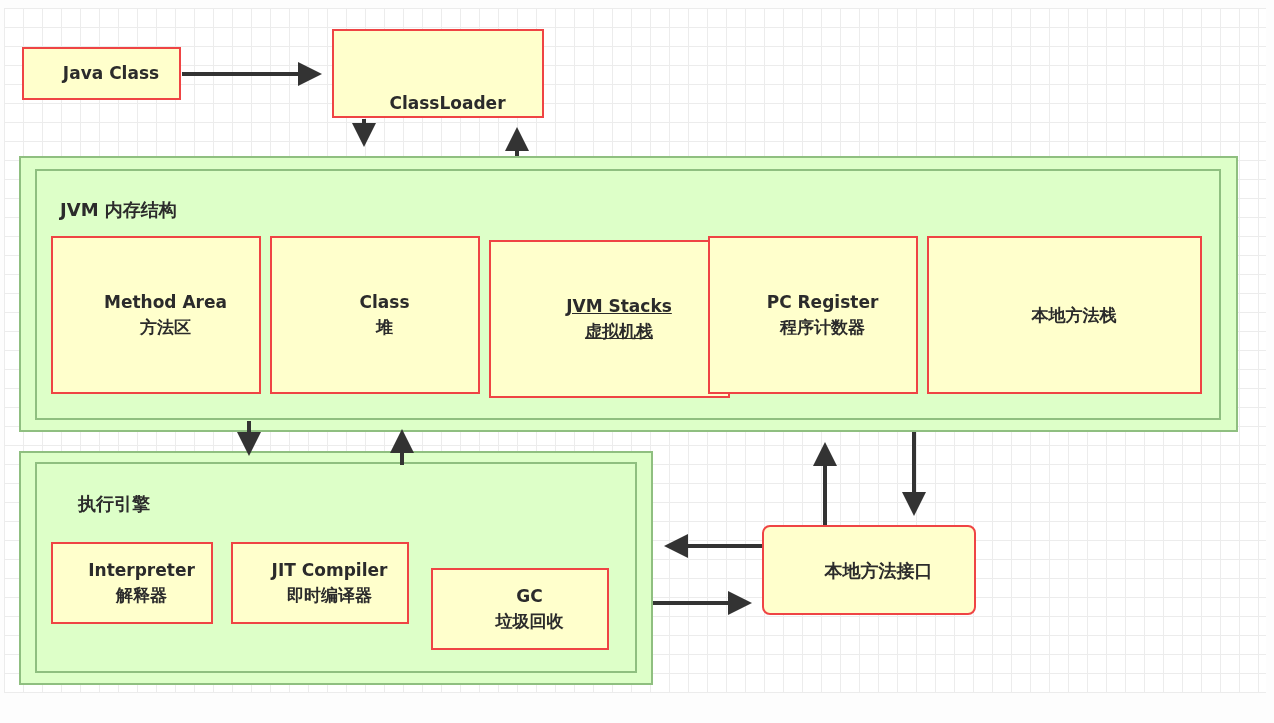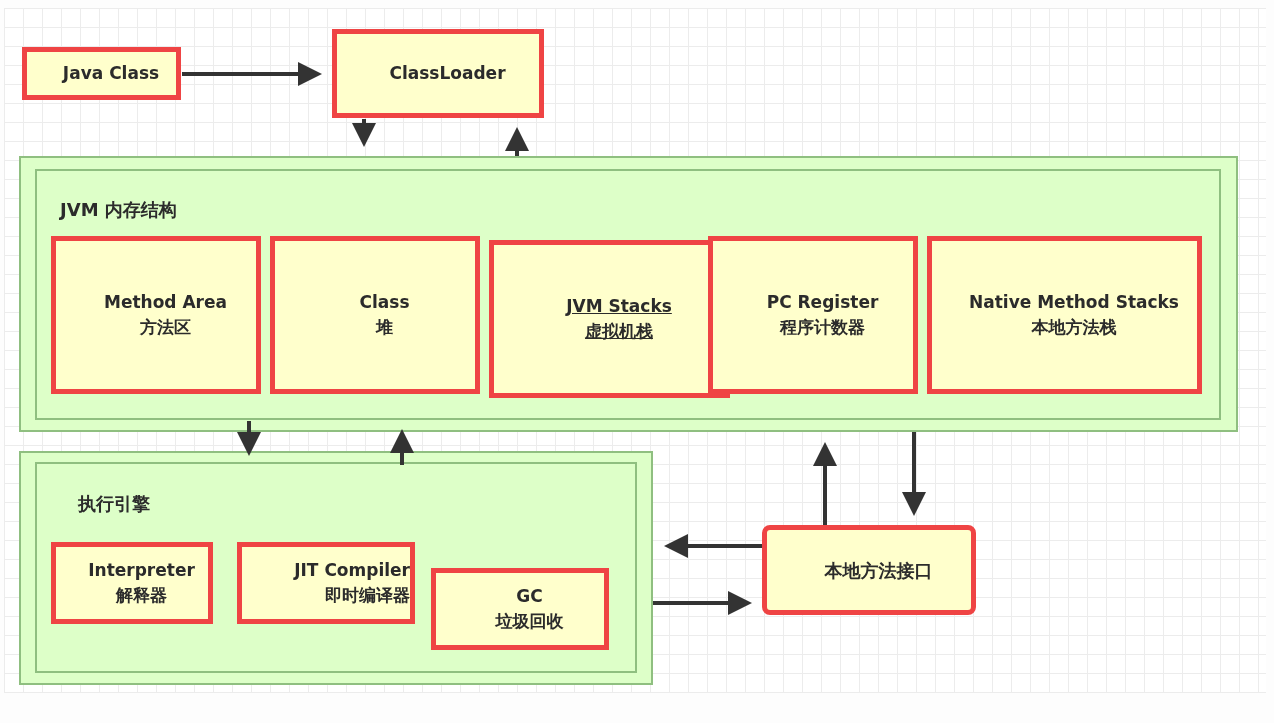--- a/index.html
+++ b/index.html
@@ -4,37 +4,37 @@
 <style>
   html,body{margin:0;padding:0;}
   body{width:1274px;height:723px;position:relative;overflow:hidden;background:#fdfdfd;
        font-family:"DejaVu Sans","Liberation Sans",sans-serif;color:#2b2b2b;}
   .grid{position:absolute;left:4px;top:8px;width:1262px;height:685px;
         background-color:#ffffff;
         background-image:
           linear-gradient(to right,#ececec 1px,transparent 1px),
           linear-gradient(to bottom,#ececec 1px,transparent 1px);
         background-size:19px 19px;}
-  .box{position:absolute;box-sizing:border-box;background:#ffffcc;border:5px solid #ef4444;
+  .box{position:absolute;box-sizing:border-box;background:#ffffcc;border:2px solid #ef4444;
        display:flex;flex-direction:column;align-items:center;justify-content:center;
        font-weight:bold;font-size:17px;line-height:25px;text-align:center;padding-left:19px;}
   .outer{position:absolute;box-sizing:border-box;background:#ddffc8;border:2px solid #8fbf80;}
   .inner{position:absolute;box-sizing:border-box;border:2px solid #8fbf80;background:#ddffc8;}
   .group-title{position:absolute;font-weight:bold;font-size:18px;}
   svg.arrows{position:absolute;left:0;top:0;}
 </style>
 </head>
 <body>
 
 <div class="grid"></div>
 
 <div class="box" style="left:22px;top:47px;width:159px;height:53px;">
   <span>Java Class</span>
 </div>
-<div class="box" style="left:332px;top:29px;width:212px;height:89px;">
+<div class="box" style="left:332px;top:29px;width:212px;height:89px;justify-content:flex-end;">
   <span>ClassLoader</span>
 </div>
 
 <div class="outer" style="left:19px;top:156px;width:1219px;height:276px;"></div>
 <div class="inner" style="left:35px;top:169px;width:1186px;height:251px;"></div>
 <div class="group-title" style="left:60px;top:198px;">JVM 内存结构</div>
 
 <div class="box" style="left:51px;top:236px;width:210px;height:158px;">
   <span>Method Area</span>
   <span>方法区</span>
@@ -45,33 +45,32 @@
 </div>
 <div class="box" style="left:489px;top:240px;width:241px;height:158px;text-decoration:underline;">
   <span>JVM Stacks</span>
   <span>虚拟机栈</span>
 </div>
 <div class="box" style="left:708px;top:236px;width:210px;height:158px;">
   <span>PC Register</span>
   <span>程序计数器</span>
 </div>
 <div class="box" style="left:927px;top:236px;width:275px;height:158px;">
-  <span>Native Method Stacks</span>
   <span>本地方法栈</span>
 </div>
 
 <div class="outer" style="left:19px;top:451px;width:634px;height:234px;"></div>
 <div class="inner" style="left:35px;top:462px;width:602px;height:211px;"></div>
 <div class="group-title" style="left:78px;top:492px;font-family:Liberation Mono, monospace;">执行引擎</div>
 
 <div class="box" style="left:51px;top:542px;width:162px;height:82px;">
   <span>Interpreter</span>
   <span>解释器</span>
 </div>
-<div class="box" style="left:237px;top:542px;width:178px;height:82px;align-items:flex-end;">
+<div class="box" style="left:231px;top:542px;width:178px;height:82px;">
   <span>JIT Compiler</span>
   <span>即时编译器</span>
 </div>
 <div class="box" style="left:431px;top:568px;width:178px;height:82px;">
   <span>GC</span>
   <span>垃圾回收</span>
 </div>
 
 <div class="box" style="left:762px;top:525px;width:214px;height:90px;font-size:18px;border-radius:8px;">
   <span>本地方法接口</span>

